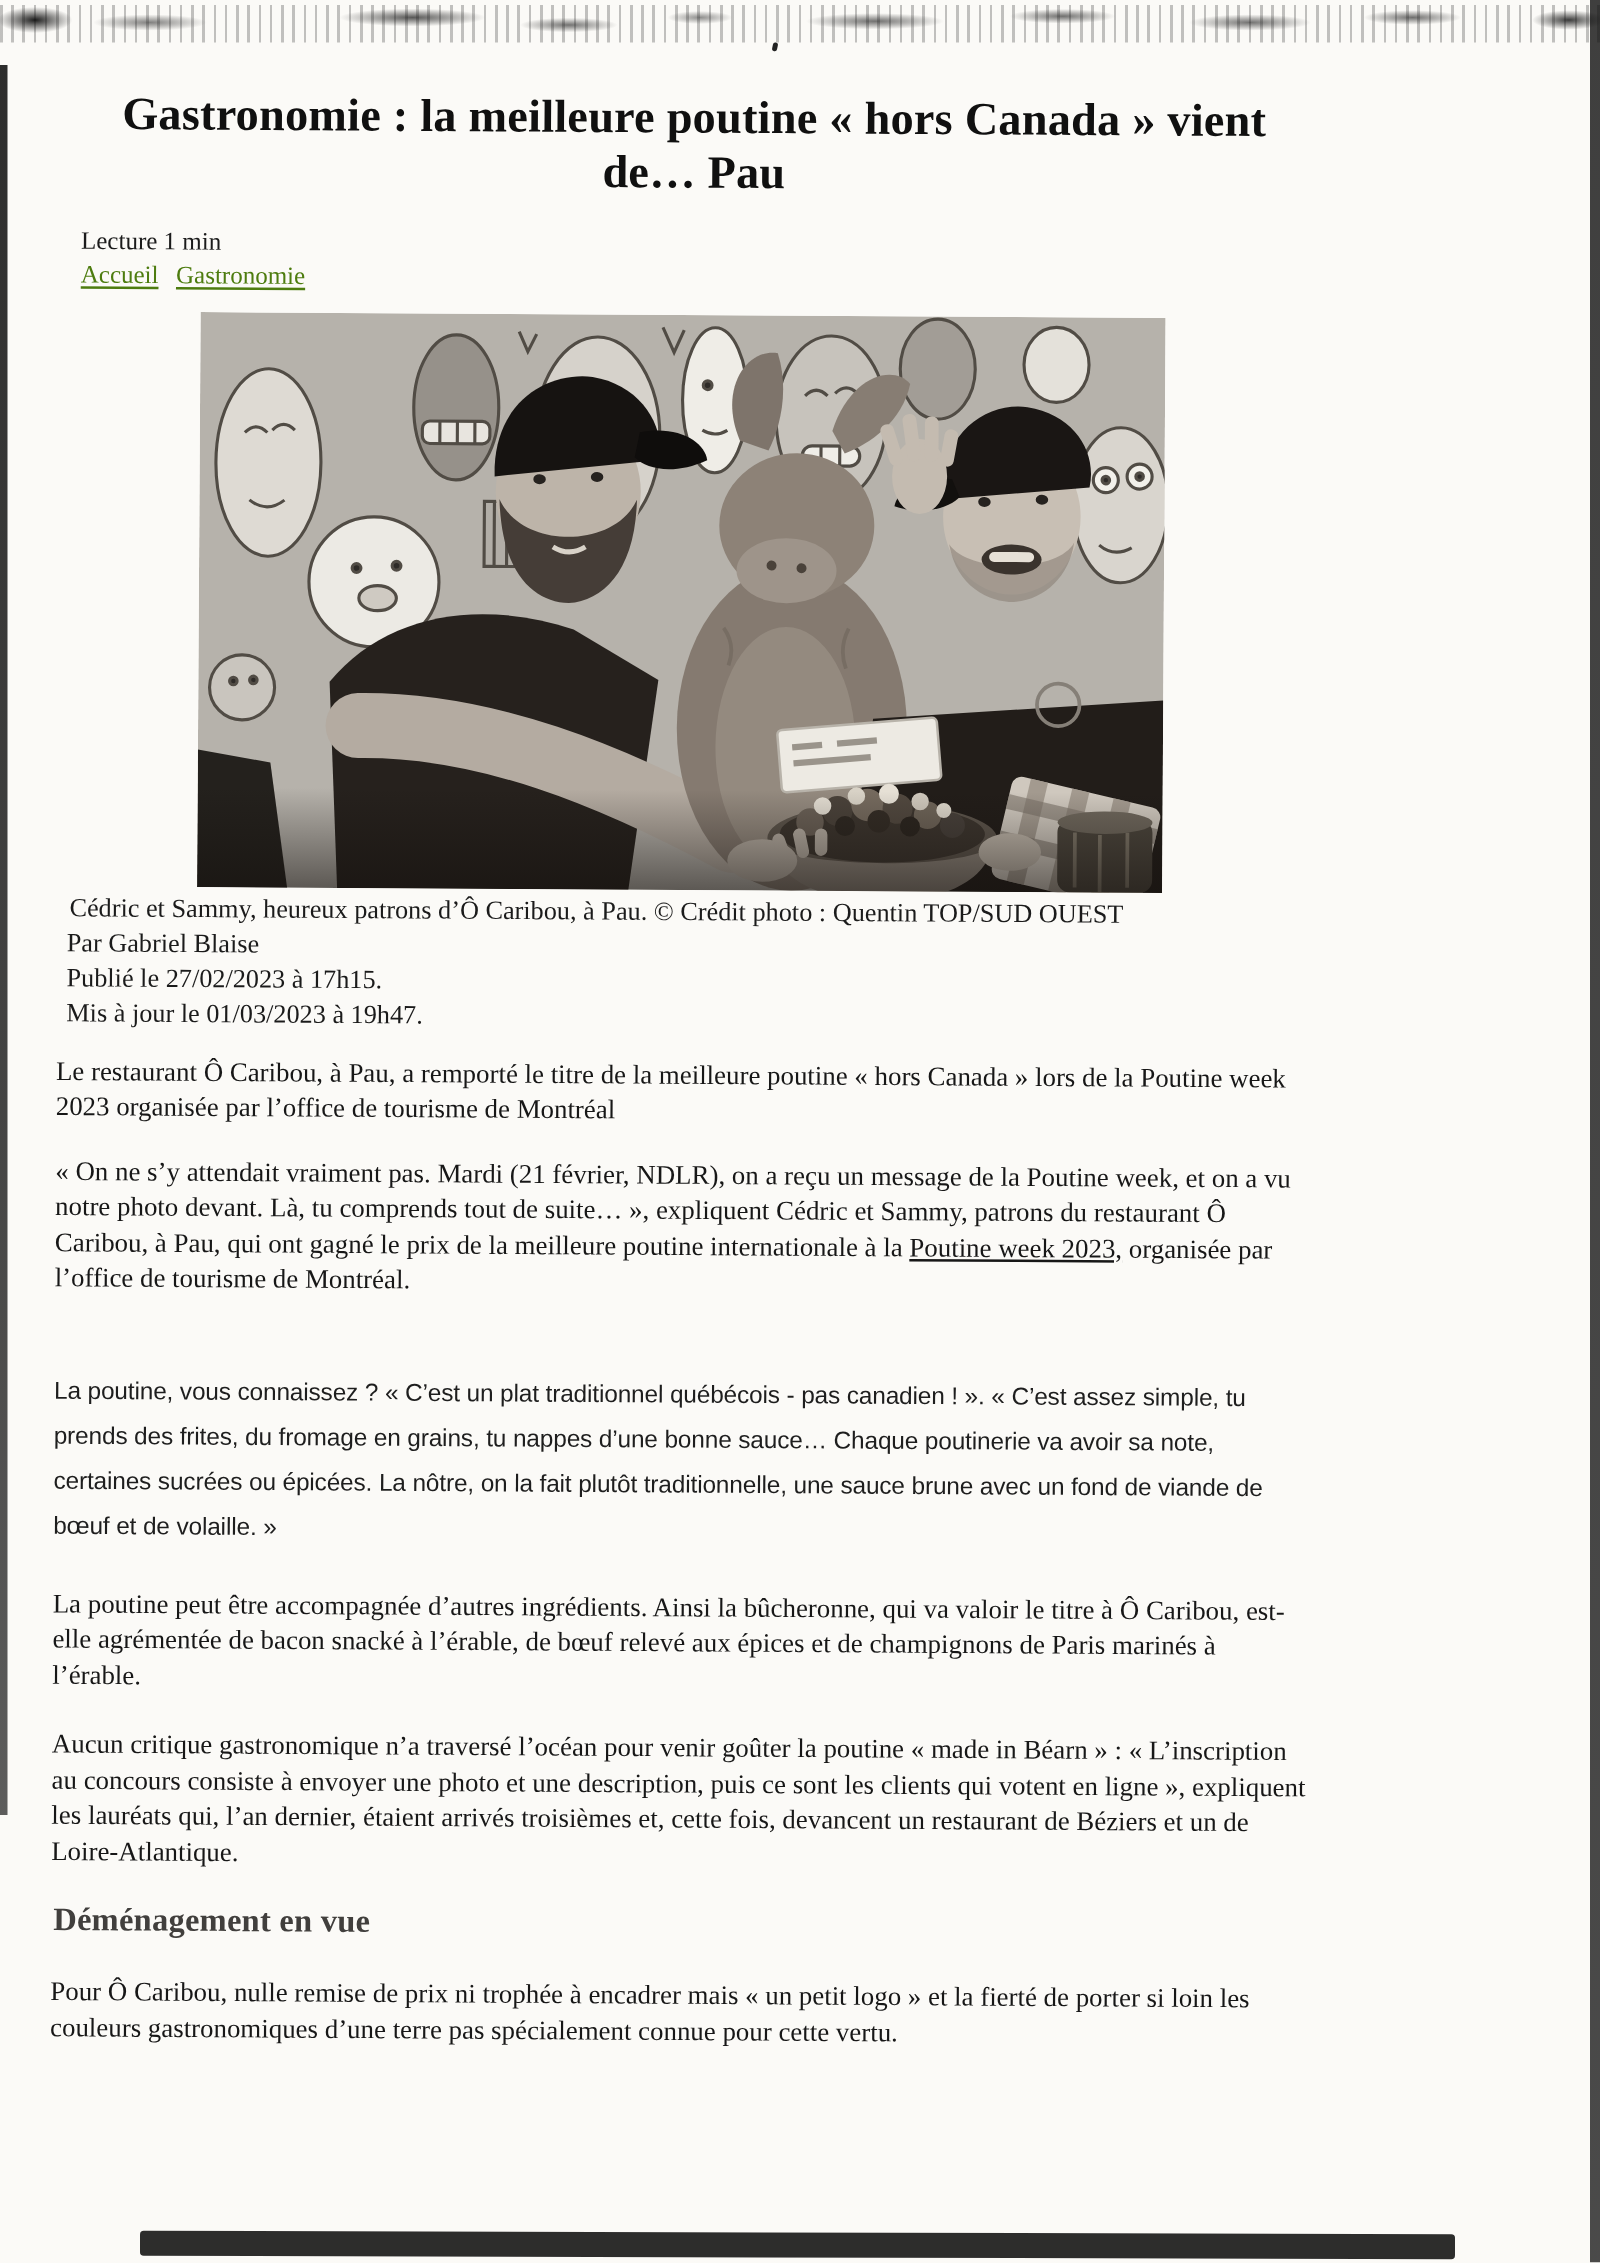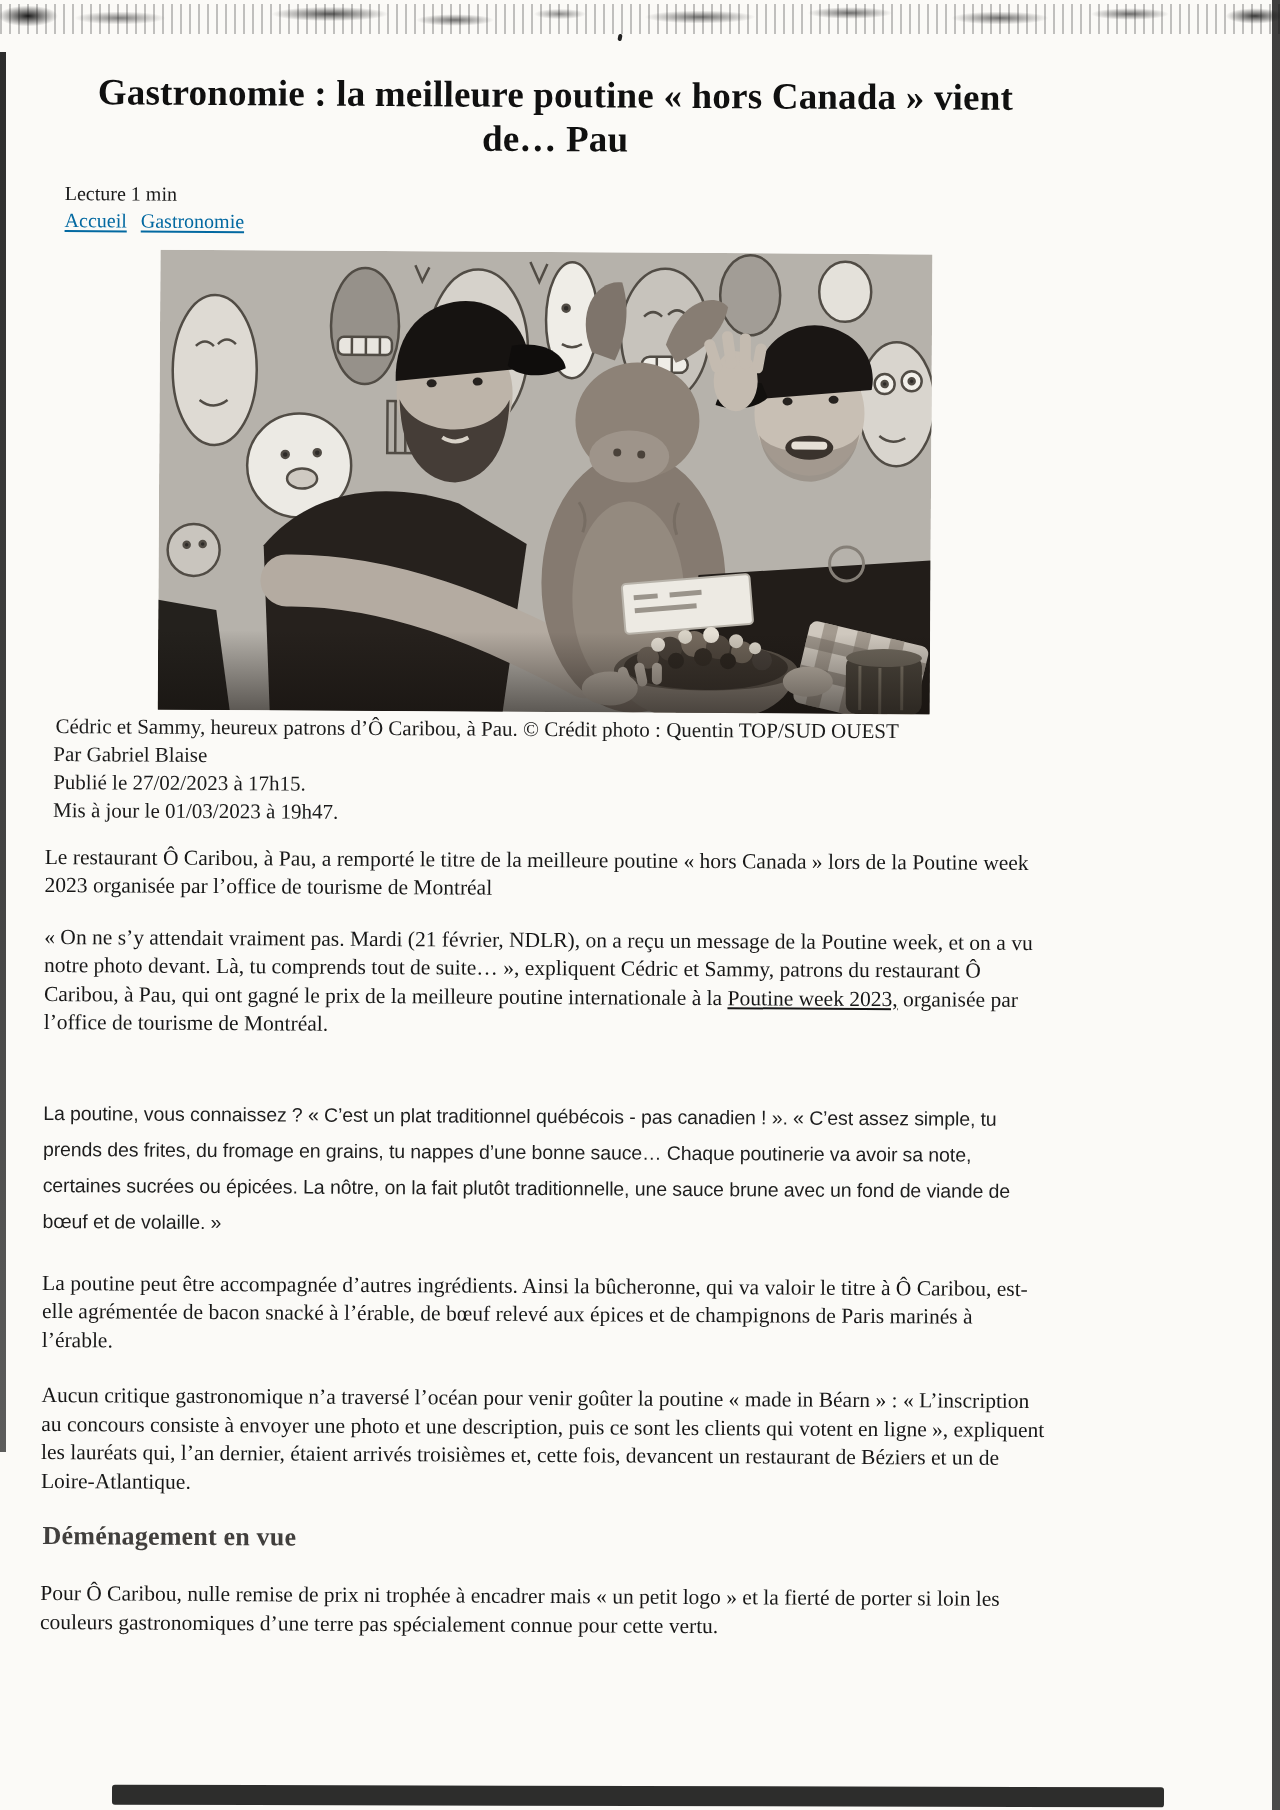--- a/index.html
+++ b/index.html
@@ -51,21 +51,21 @@
     transform:rotate(.35deg);transform-origin:0 0;
   }
   h1.title{
     margin:70px 0 0;
     font:700 37px/1.2 "Liberation Serif","DejaVu Serif",serif;
     color:#101010;text-align:center;letter-spacing:.2px;
   }
   h1.title span{display:block;}
   .meta{margin:21px 0 0 16px;font:400 20px/26px "Liberation Serif",serif;}
   .breadcrumb{margin-top:1px;}
-  .breadcrumb a{color:#0369a1;text-decoration:underline;text-underline-offset:3px;margin-right:9px;cursor:pointer;}
+  .breadcrumb a{color:#4d7c0f;text-decoration:underline;text-underline-offset:3px;margin-right:9px;cursor:pointer;}
   figure.photo{margin:16px 0 0 112px;width:772px;height:460px;padding:0;}
   figure.photo svg{display:block;}
   .caption{font:400 21px/27px "Liberation Serif",serif;margin:4px 0 0 10px;}
   .byline,.pubdate,.update{font:400 21px/28px "Liberation Serif",serif;margin:0 0 0 8px;}
   p.body-serif{
     font:400 21.5px/28.5px "Liberation Serif","DejaVu Serif",serif;
     width:1006px;margin:0;color:#171717;
   }
   p.lead{margin-top:19px;}
   p.p2{margin-top:23px;}

